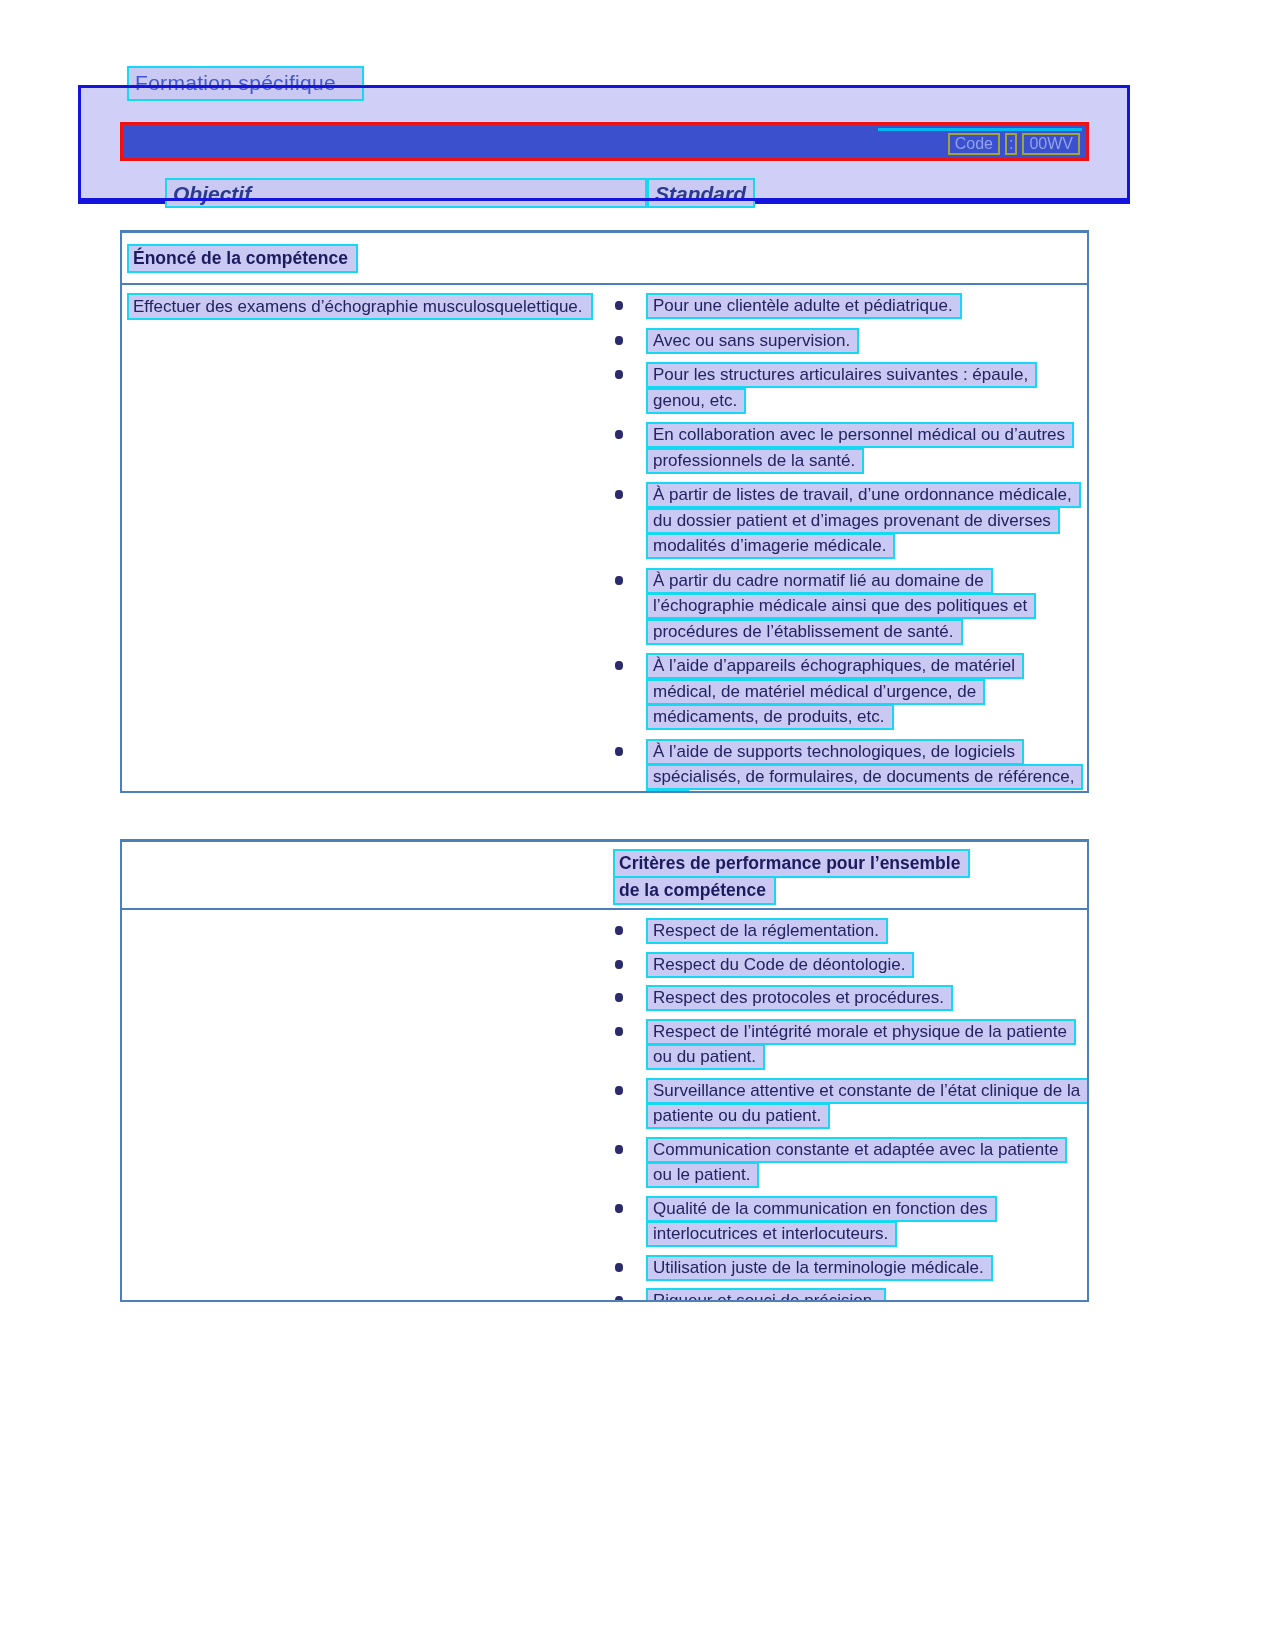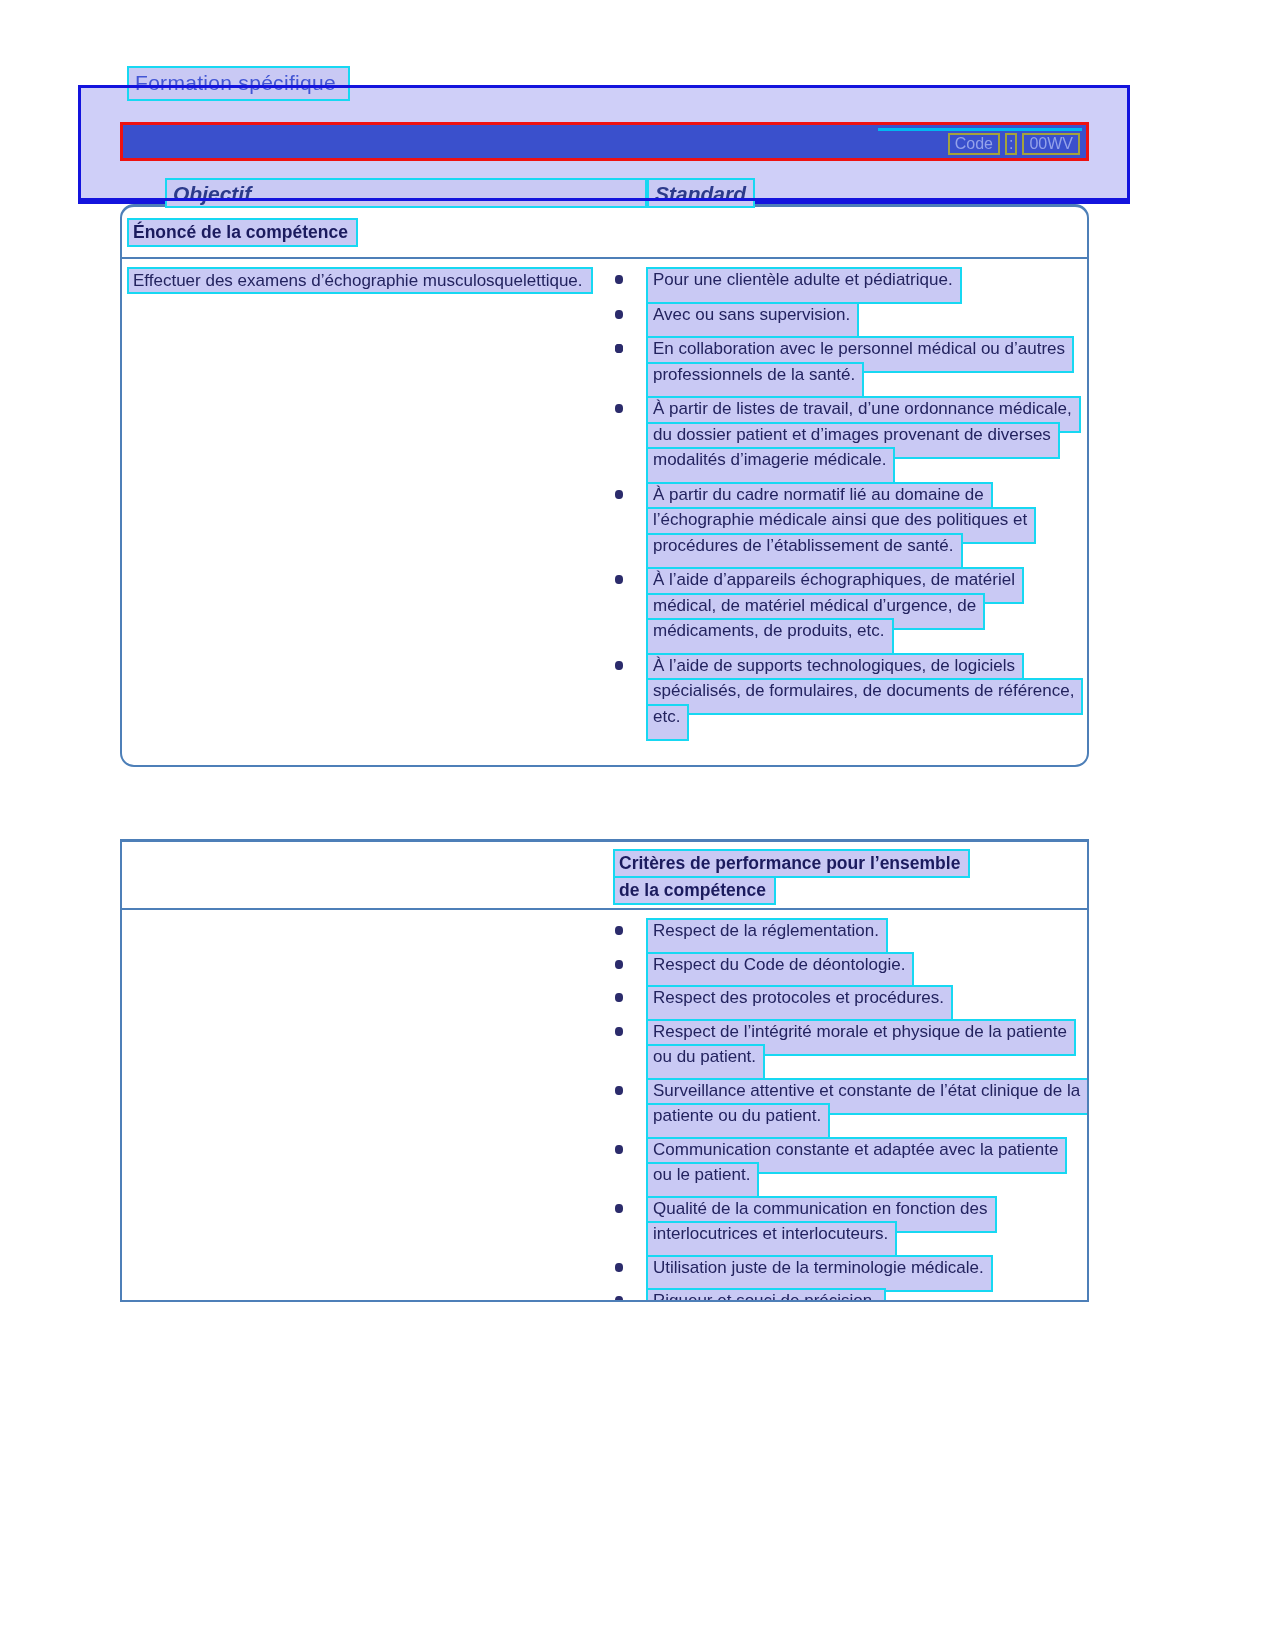--- a/index.html
+++ b/index.html
@@ -9,40 +9,40 @@
   
   .top-box{position:absolute;left:78px;top:85px;width:1046px;height:113px;
            background:#cfcff8;border:3px solid #1414dd;z-index:1;}
   .box-line{position:absolute;left:78px;width:1052px;height:0;
             border-top:3px solid #1414dd;z-index:4;}
   .box-line.topl{top:85px;}
   .box-line.botl{top:198px;}
 
   .chip{background:#c9c9f4;border:2px solid #17d8f2;}
 
-  .heading-chip{position:absolute;left:127px;top:66px;z-index:3;padding:3px 12px 4px 6px;}
+  .heading-chip{position:absolute;left:127px;top:66px;z-index:3;padding:3px 26px 4px 6px;}
   .heading-chip span{font-size:21px;color:#4255d4;letter-spacing:.3px;}
 
   .banner{position:absolute;left:120px;top:122px;width:963px;height:33px;
           background:#3a50cc;border:3px solid #ee1111;z-index:2;}
   .code-row{position:absolute;right:4px;bottom:2px;display:flex;align-items:flex-end;gap:5px;
             border-top:3px solid #00b9f2;padding:2px 2px 1px 70px;}
   .code-chip{border:2px solid #a3a33c;color:#94a2ea;font-size:16px;line-height:18px;
              padding:0 5px;background:transparent;}
   .code-chip.sep{padding:0 2px;}
 
   .objstd-row{position:absolute;left:127px;top:178px;height:30px;z-index:3;display:flex;}
   .obj-chip{width:466px;padding:2px 6px 2px 6px;margin-left:38px;}
   .std-chip{width:92px;padding:2px 6px 2px 6px;margin-left:0;}
   .objstd-row b{font-size:21px;font-style:italic;font-weight:bold;color:#2b3a8a;}
 
   
   .tbl{position:absolute;left:120px;width:965px;border:2px solid #4d7fb8;border-top-width:3px;
        background:#ffffff;overflow:hidden;z-index:1;}
-  .tbl1{top:204px;height:558px;border-radius:14px;}
+  .tbl1{top:230px;height:558px;}
   .tbl2{top:839px;height:458px;}
   .thead{display:grid;grid-template-columns:486px 1fr;border-bottom:2px solid #4d7fb8;}
   .tbody{display:grid;grid-template-columns:486px 1fr;}
   .tbl1 .thead{height:50px;}
   .tbl2 .thead{height:66px;}
   .hcell{padding:12px 4px 0 5px;}
   .hcell .chip{display:inline;font-weight:bold;font-size:17.5px;color:#1b1b5e;
                padding:2px 8px 3px 4px;line-height:1.55;
                -webkit-box-decoration-break:clone;box-decoration-break:clone;}
   .tbl2 .hcell{padding-top:8px;}
@@ -55,21 +55,21 @@
              -webkit-box-decoration-break:clone;box-decoration-break:clone;}
   .comp-wrap{display:block;max-width:470px;}
 
   .bcell-right{padding:8px 6px 0 0;}
   ul.blist{list-style:none;margin:0;padding:0;}
   ul.blist li{position:relative;margin:0 0 9px 0;padding-left:38px;}
   .tbl2 ul.blist li{margin-bottom:8px;}
   ul.blist .bullet{position:absolute;left:7px;top:8px;width:8px;height:9px;
                    background:#2b2b6b;border-radius:45%;}
   ul.blist .btext{display:inline;font-size:17px;line-height:1.5;color:#23235f;
-                  padding:1px 7px 13px 5px;
+                  padding:1px 7px 2px 5px;
                   -webkit-box-decoration-break:clone;box-decoration-break:clone;}
 </style>
 </head>
 <body>
 
 <div class="page">
 
   <div class="top-box"></div>
 
   <div class="heading-chip chip">
@@ -114,20 +114,21 @@
               <span class="btext chip">Pour une clientèle adulte et pédiatrique.</span>
             </li>
 
             <li>
               <span class="bullet"></span>
               <span class="btext chip">Avec ou sans supervision.</span>
             </li>
 
             <li>
               <span class="bullet"></span>
+              <span class="btext chip">Pour les structures articulaires suivantes : épaule, genou, etc.</span>
             </li>
 
             <li>
               <span class="bullet"></span>
               <span class="btext chip">En collaboration avec le personnel médical ou d’autres professionnels de la santé.</span>
             </li>
 
             <li>
               <span class="bullet"></span>
               <span class="btext chip">À partir de listes de travail, d’une ordonnance médicale, du dossier patient et d’images provenant de diverses modalités d’imagerie médicale.</span>

